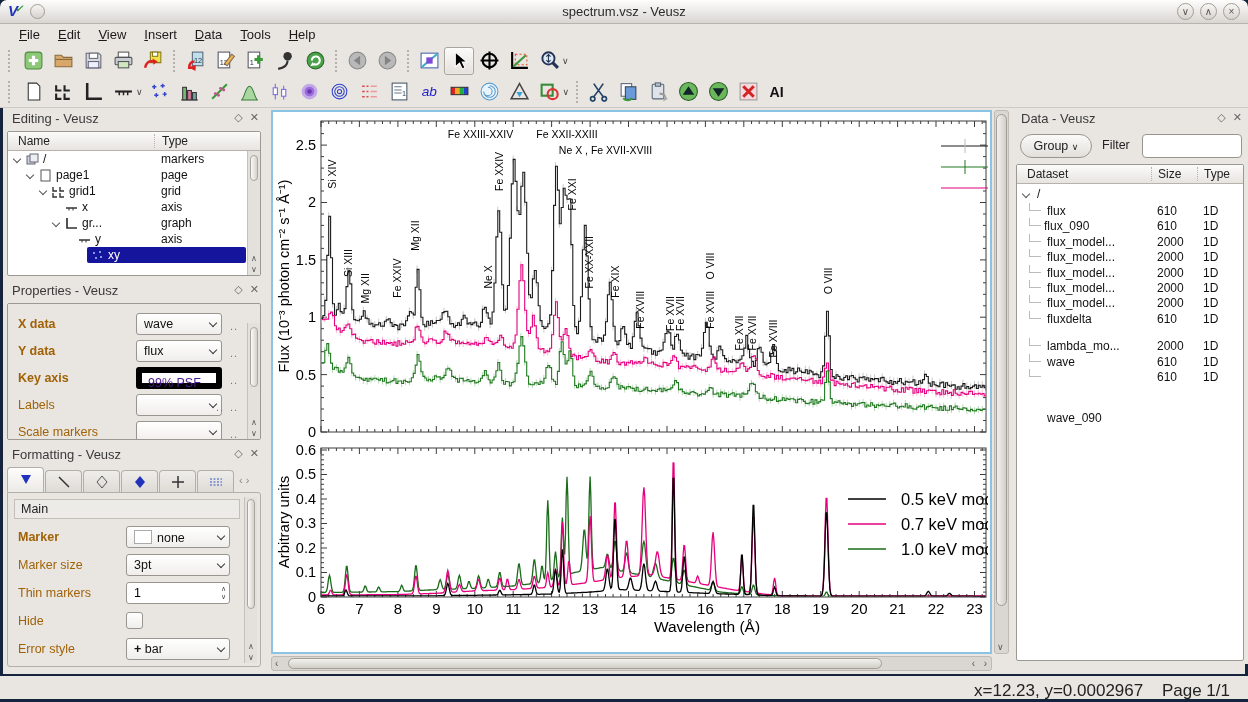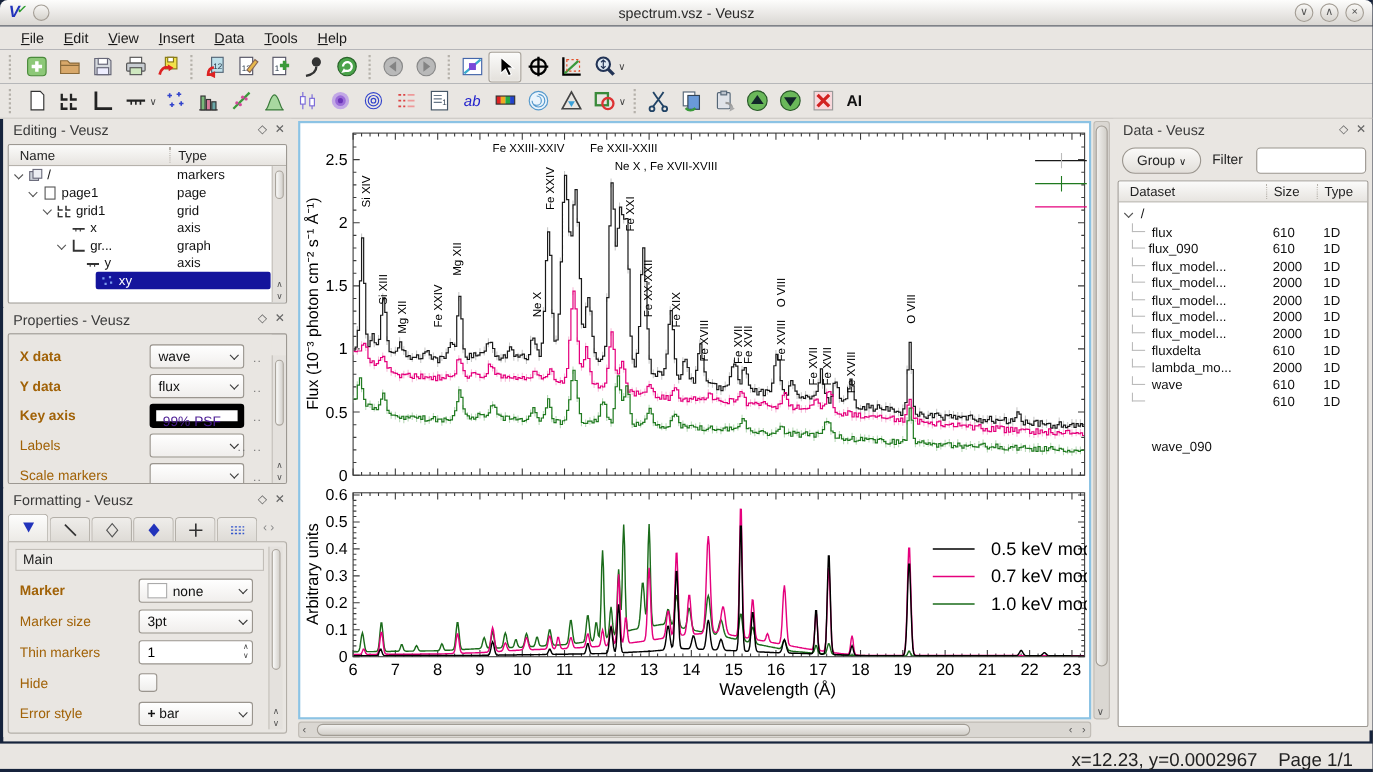--- a/index.html
+++ b/index.html
@@ -803,21 +803,21 @@
               <div class="tree-cell" style="left:30px;">flux_model...</div>
               <div class="tree-cell" style="left:140px;">2000</div>
               <div class="tree-cell" style="left:186px;">1D</div>
             </div>
             <div class="tree-row" style="height: 15.4px;">
               <div style="position:absolute;left:12px;top:0;width:12px;height:8px;border-left:1px solid #bbb;border-bottom:1px solid #bbb;"></div>
               <div class="tree-cell" style="left:30px;">fluxdelta</div>
               <div class="tree-cell" style="left:140px;">610</div>
               <div class="tree-cell" style="left:186px;">1D</div>
             </div>
-            <div class="tree-row" style="height: 15.4px;">
+            <div class="tree-row" style="height: 15.4px; margin-top: 12px;">
               <div style="position:absolute;left:12px;top:0;width:12px;height:8px;border-left:1px solid #bbb;border-bottom:1px solid #bbb;"></div>
               <div class="tree-cell" style="left:30px;">lambda_mo...</div>
               <div class="tree-cell" style="left:140px;">2000</div>
               <div class="tree-cell" style="left:186px;">1D</div>
             </div>
             <div class="tree-row" style="height: 15.4px;">
               <div style="position:absolute;left:12px;top:0;width:12px;height:8px;border-left:1px solid #bbb;border-bottom:1px solid #bbb;"></div>
               <div class="tree-cell" style="left:30px;">wave</div>
               <div class="tree-cell" style="left:140px;">610</div>
               <div class="tree-cell" style="left:186px;">1D</div>

